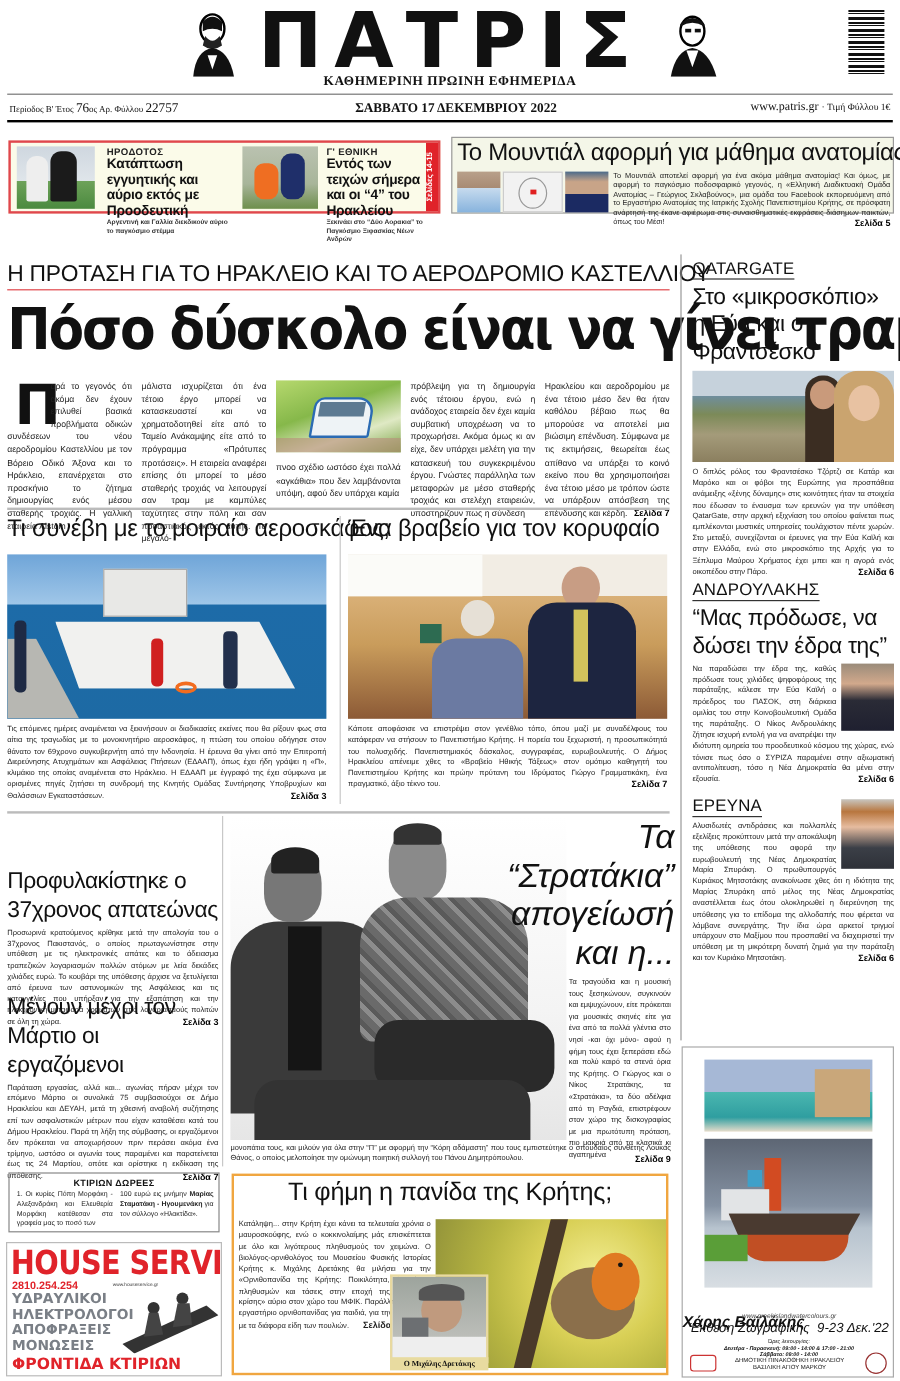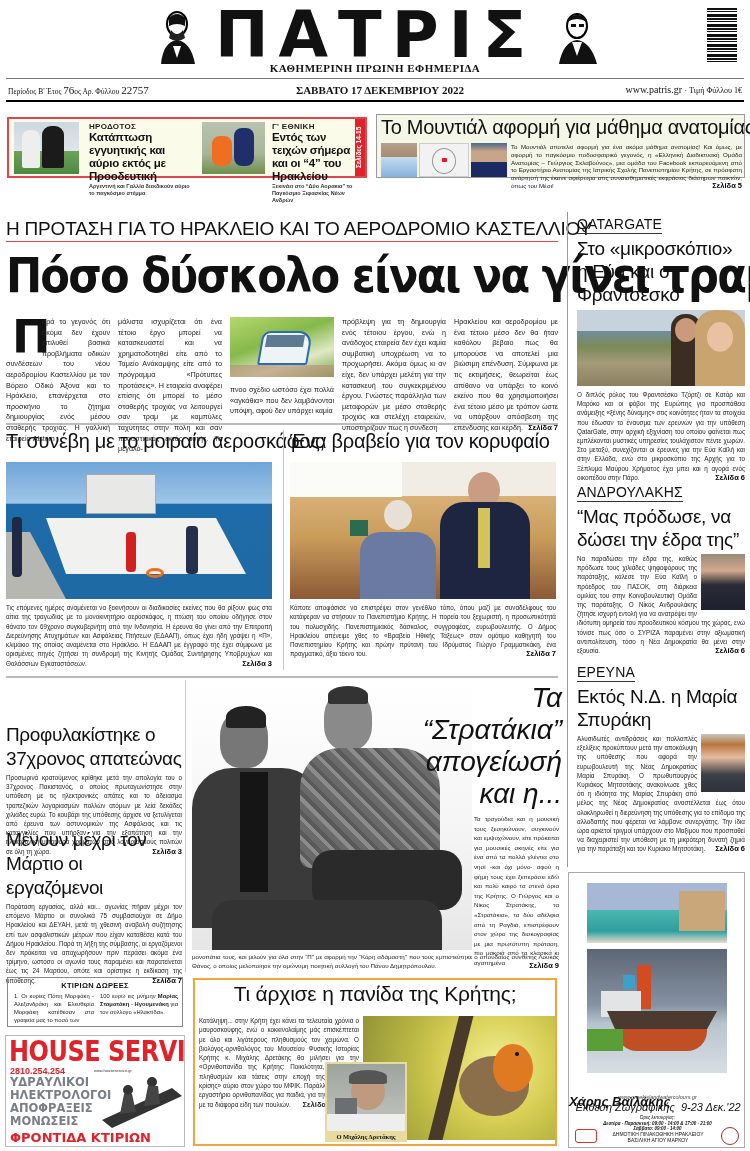--- a/index.html
+++ b/index.html
@@ -196,21 +196,20 @@
   <div class="section-head" style="margin-top:3px;">“Μας πρόδωσε, να δώσει την έδρα της”</div>
   <div style="float:right;width:44px;height:56px;margin:3px 0 2px 4px;background:linear-gradient(180deg,#9a8b7a 0%,#d2a98c 30%,#2a2b36 55%,#1f2030 100%);"></div>
   <div class="body-text" style="margin-top:3px;font-size:6.3px;line-height:9.2px;">
     <span>Να παραδώσει την έδρα της, καθώς πρόδωσε τους χιλιάδες ψηφοφόρους της παράταξης, κάλεσε την Εύα Καϊλή ο πρόεδρος του ΠΑΣΟΚ, στη διάρκεια ομιλίας του στην Κοινοβουλευτική Ομάδα της παράταξης. Ο Νίκος Ανδρουλάκης ζήτησε ισχυρή εντολή για να ανατρέψει την ιδιότυπη ομηρεία του προοδευτικού κόσμου της χώρας, ενώ τόνισε πως όσο ο ΣΥΡΙΖΑ παραμένει στην αξιωματική αντιπολίτευση, τόσο η Νέα Δημοκρατία θα μένει στην εξουσία.</span>
     <span class="seli">Σελίδα 6</span>
   </div>
 </div>
 
 <div class="abs" style="left:577px;top:663px;width:168px;">
   <div class="section-kicker">ΕΡΕΥΝΑ</div>
-  <div class="section-head" style="margin-top:3px;">Εκτός Ν.Δ. η Μαρία Σπυράκη</div>
   <div style="float:right;width:44px;height:58px;margin:3px 0 2px 4px;background:linear-gradient(180deg,#c8c6c0 0%,#b8763e 18%,#e6bca0 40%,#3b3f47 70%,#2e3138 100%);"></div>
   <div class="body-text" style="margin-top:3px;font-size:6.3px;line-height:9.2px;">
     <span>Αλυσιδωτές αντιδράσεις και πολλαπλές εξελίξεις προκύπτουν μετά την αποκάλυψη της υπόθεσης που αφορά την ευρωβουλευτή της Νέας Δημοκρατίας Μαρία Σπυράκη. Ο πρωθυπουργός Κυριάκος Μητσοτάκης ανακοίνωσε χθες ότι η ιδιότητα της Μαρίας Σπυράκη από μέλος της Νέας Δημοκρατίας αναστέλλεται έως ότου ολοκληρωθεί η διερεύνηση της υπόθεσης για το επίδομα της αλλοδαπής που φέρεται να λάμβανε συνεργάτης. Την ίδια ώρα αρκετοί τριγμοί υπάρχουν στο Μαξίμου που προσπαθεί να διαχειριστεί την υπόθεση με τη μικρότερη δυνατή ζημιά για την παράταξη και τον Κυριάκο Μητσοτάκη.</span>
     <span class="seli">Σελίδα 6</span>
   </div>
 </div>
 
 <div class="abs" style="left:568px;top:872px;width:177px;height:276px;border:1px solid #aaa;background:#fff;">
   <div class="imgph" style="left:18px;top:10px;width:140px;height:60px;background:linear-gradient(180deg,#a6b8d6 0%,#a6b8d6 45%,#4bb7b0 45%,#2f9ea0 80%,#e6dccb 100%);">
     <div style="position:absolute;left:92px;top:8px;width:46px;height:40px;background:#c9a77a;"></div>
@@ -309,21 +308,21 @@
     <div>και η...</div>
   </div>
   <div class="abs body-text" style="left:282px;top:134px;width:85px;font-size:6.2px;line-height:9.6px;">Τα τραγούδια και η μουσική τους ξεσηκώνουν, συγκινούν και εμψυχώνουν, είτε πρόκειται για μουσικές σκηνές είτε για ένα από τα πολλά γλέντια στο νησί -και όχι μόνο- αφού η φήμη τους έχει ξεπεράσει εδώ και πολύ καιρό τα στενά όρια της Κρήτης. Ο Γιώργος και ο Νίκος Στρατάκης, τα «Στρατάκια», τα δύο αδέλφια από τη Ραγδιά, επιστρέφουν στον χώρο της δισκογραφίας με μια πρωτότυπη πρόταση, πιο μακριά από τα κλασικά κι αγαπημένα</div>
   <div class="abs body-text" style="left:0;top:272px;width:367px;font-size:6.2px;line-height:9px;">
     <span>μονοπάτια τους, και μιλούν για όλα στην “Π” με αφορμή την “Κόρη αδάμαστη” που τους εμπιστεύτηκε ο σπουδαίος συνθέτης Λουκάς Θάνος, ο οποίος μελοποίησε την ομώνυμη ποιητική συλλογή του Πάνου Δημητρόπουλου.</span>
     <span class="seli">Σελίδα 9</span>
   </div>
 </div>
 
 <div class="abs" style="left:193px;top:978px;width:364px;height:168px;border:2px solid #f0a640;background:#fff;">
-  <div class="abs" style="left:0;top:2px;width:360px;text-align:center;font-size:21px;white-space:nowrap;letter-spacing:-0.2px;">Τι άρχισε η πανίδα της Κρήτης;</div>
+  <div class="abs" style="left:0;top:2px;width:360px;text-align:center;font-size:21px;white-space:nowrap;letter-spacing:-0.2px;">Τι φήμη η πανίδα της Κρήτης;</div>
   <div class="abs body-text" style="left:4px;top:36px;width:160px;font-size:6.3px;line-height:9.3px;">
     <span>Κατάληψη... στην Κρήτη έχει κάνει τα τελευταία χρόνια ο μαυροσκούφης, ενώ ο κοκκινολαίμης μάς επισκέπτεται με όλο και λιγότερους πληθυσμούς τον χειμώνα. Ο βιολόγος-ορνιθολόγος του Μουσείου Φυσικής Ιστορίας Κρήτης κ. Μιχάλης Δρετάκης θα μιλήσει για την «Ορνιθοπανίδα της Κρήτης: Ποικιλότητα, Διαχείριση πληθυσμών και τάσεις στην εποχή της κλιματικής κρίσης» αύριο στον χώρο του ΜΦΙΚ. Παράλληλα θα γίνει εργαστήριο ορνιθοπανίδας για παιδιά, για την εξοικείωση με τα διάφορα είδη των πουλιών.</span>
     <span style="font-weight:bold;font-size:7.5px;margin-left:10px;">Σελίδα 5</span>
   </div>
   <div class="imgph" style="left:168px;top:36px;width:192px;height:124px;background:radial-gradient(circle at 70% 40%,#f4ef96 0%,#d8cf55 35%,#b7b542 60%,#8c8d38 100%);">
     <div style="position:absolute;left:80px;top:-10px;width:14px;height:150px;background:#4a3a2a;transform:rotate(14deg);"></div>
     <div style="position:absolute;left:96px;top:40px;width:70px;height:60px;background:#8b6f4b;border-radius:50% 40% 50% 50%;"></div>
     <div style="position:absolute;left:130px;top:28px;width:40px;height:48px;background:#e07a22;border-radius:50%;"></div>
     <div style="position:absolute;left:152px;top:36px;width:4px;height:4px;background:#111;border-radius:50%;"></div>
   </div>

